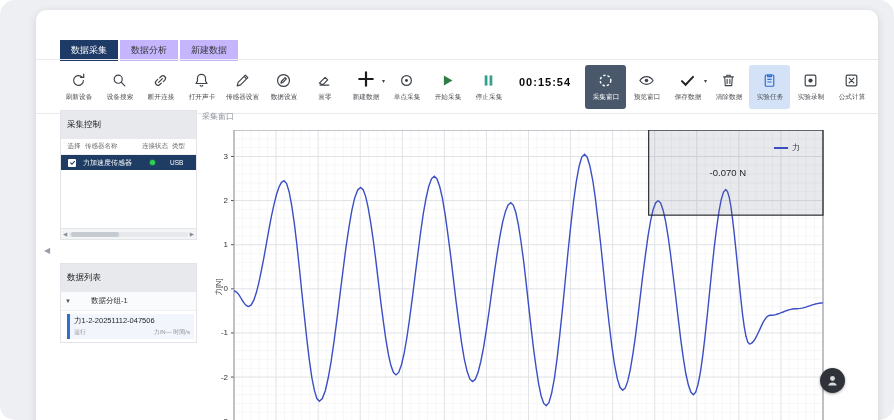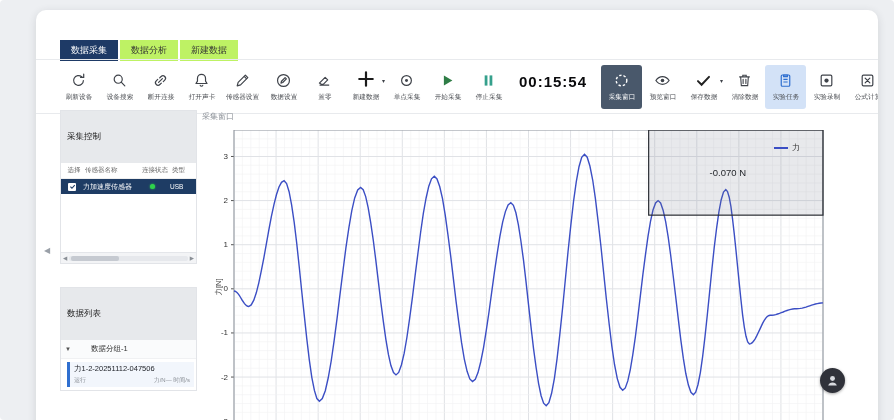--- a/index.html
+++ b/index.html
@@ -1,49 +1,49 @@
 <!DOCTYPE html>
 <html><head>
 <meta charset="utf-8">
 <style>
   * { box-sizing: border-box; margin: 0; padding: 0; }
   html,body { width:894px; height:420px; overflow:hidden; background:#fff;
     font-family:"Liberation Sans", sans-serif; }
   body { position:relative; }
-  .desktop { position:absolute; inset:0; background:#edeff2; border-radius:4px; overflow:hidden; }
+  .desktop { position:absolute; inset:0; background:#edeff2; border-radius:15px; overflow:hidden; }
 
   .window { position:absolute; left:36px; top:10px; width:842px; height:440px;
     background:#fff; border-radius:10px; box-shadow:0 2px 8px rgba(40,50,60,.14); overflow:hidden; }
 
   
   .tabbar { position:absolute; left:24px; top:30px; display:flex; gap:2px; }
-  .tab { font-size:9px; padding:4px 11px; color:#333; background:#bef264; white-space:nowrap; }
+  .tab { font-size:9px; padding:4px 11px; color:#333; background:#c4b5fd; white-space:nowrap; }
   .tab.active { background:#1e3a66; color:#fff; }
 
   
   .toolbar { position:absolute; left:0; right:0; top:49px; height:55px;
     border-top:1px solid #e8eaed; border-bottom:1px solid #e8eaed;
     display:flex; align-items:center; padding-left:22px; }
   .tbtn { width:41px; min-width:41px; height:46px; display:flex; flex-direction:column;
     align-items:center; justify-content:center; gap:3px; position:relative; }
   .tbtn .ic { width:17px; height:17px; }
   .tbtn .ic.big { width:20px; height:20px; margin-top:-2px; }
   .tlabel { font-size:7px; color:#4a4d52; white-space:nowrap; transform:scale(.95); }
   .tbtn.dark { background:#49586b; border-radius:3px; height:44px; }
   .tbtn.dark .tlabel { color:#fff; }
   .tbtn.lblue { background:#d3e2f7; border-radius:3px; height:44px; }
   .caret-down { position:absolute; right:1px; top:13px; font-size:6px; color:#3f434a; }
-  .timer { font-size:15px; font-weight:bold; color:#0a0a0c; letter-spacing:1px;
+  .timer { font-size:11px; font-weight:bold; color:#0a0a0c; letter-spacing:1px;
     margin:0 14px 10px 10px; white-space:nowrap; }
   svg.ic path, svg.ic circle, svg.ic rect { vector-effect:non-scaling-stroke; }
 
   
   .sidebar { position:absolute; left:24px; top:100px; width:137px; bottom:0; }
   .panel { border:1px solid #e2e4e8; background:#fff; }
-  .panel-header { background:#e7e9ec; font-size:8.5px; color:#222; padding:20px 6px; }
+  .panel-header { background:#e7e9ec; font-size:8.5px; color:#222; padding:8px 6px; }
   .table-head { display:flex; font-size:6.5px; color:#666; padding:3px 2px; border-bottom:1px solid #efefef; }
   .c1 { width:22px; text-align:center; } .c2 { width:53px; } .c3 { width:34px; text-align:center; } .c4 { width:20px; }
   .sensor-row { display:flex; align-items:center; background:#1e3c64; color:#fff; font-size:7px; height:15px; }
   .cbx { width:8px; height:8px; background:#fff; border-radius:1px; margin:0 7px;
     display:flex; align-items:center; justify-content:center; flex:none; }
   .sname { width:53px; }
   .dot { width:5px; height:5px; border-radius:50%; background:#2fd24c; margin:0 15px 0 14px;
     box-shadow:0 0 2px #2fd24c; flex:none; }
   .stype { font-size:6.5px; }
   .table-empty { height:58px; background:#fff; }

